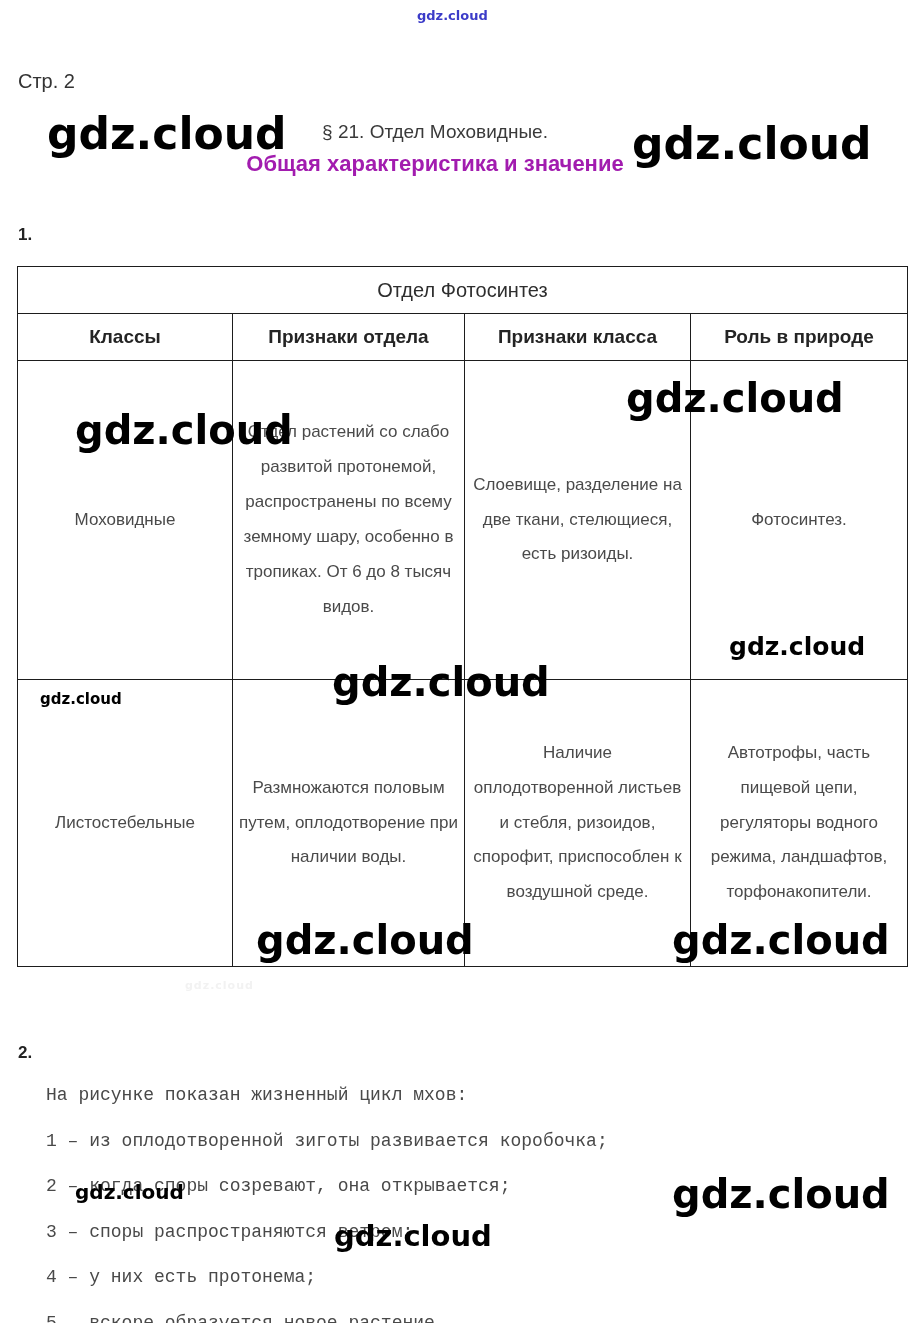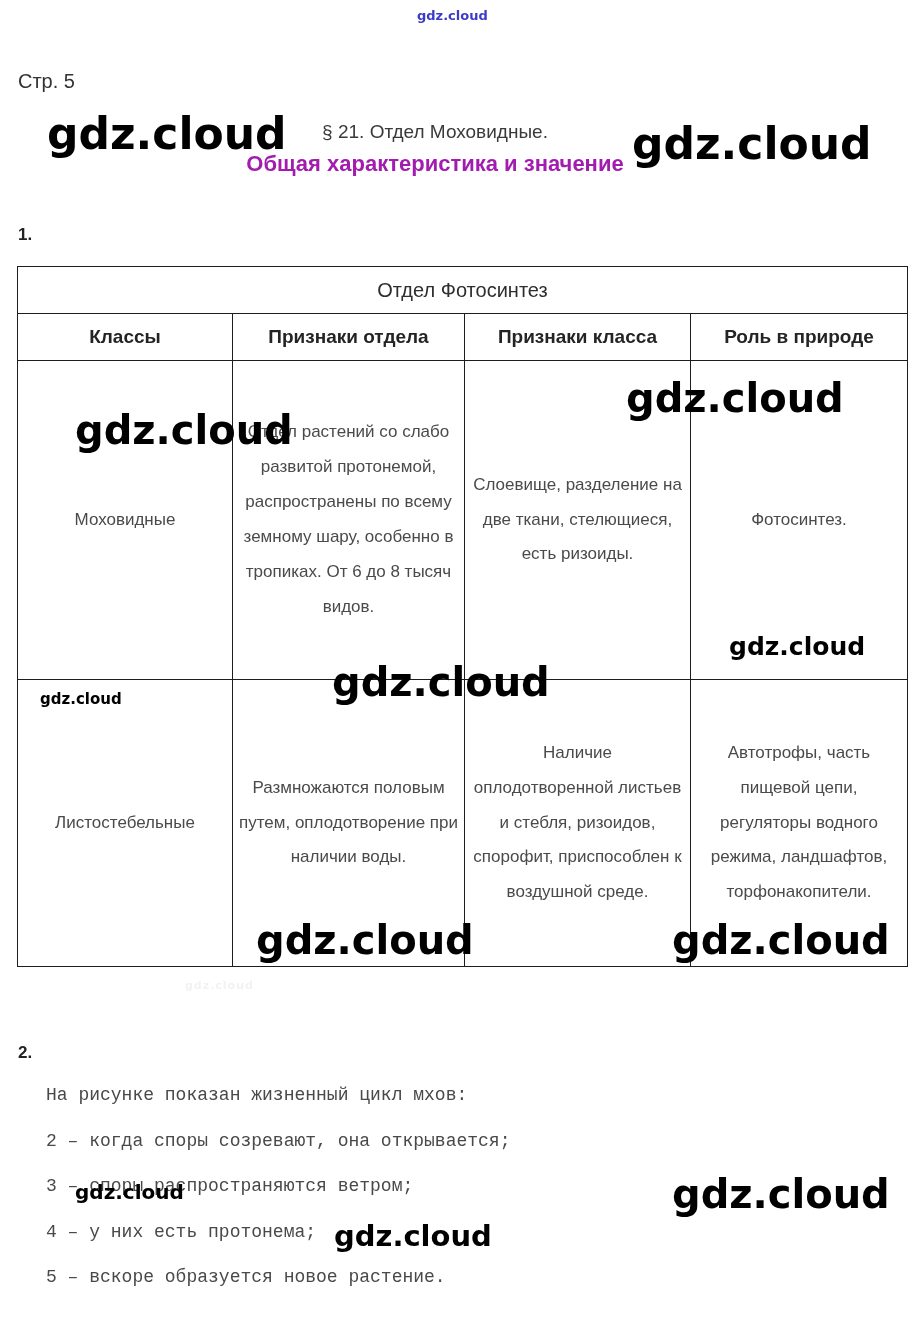--- a/index.html
+++ b/index.html
@@ -163,21 +163,21 @@
     font-family: Liberation Mono, monospace;
     white-space: nowrap;
   }
   #q2-block .q-line:last-child { margin-bottom: 0; }
 </style>
 </head>
 <body>
 
 <div class="wm-blue" style="left:417px; top:9px;">gdz.cloud</div>
 
-<div id="page-label">Стр. 5</div>
+<div id="page-label">Стр. 2</div>
 
 <div id="title-block">
   <div class="line1">§ 21. Отдел Моховидные.</div>
   <div class="line2">Общая характеристика и значение</div>
 </div>
 
 <div class="wm" style="left:47px; top:112px; font-size:44px;">gdz.cloud</div>
 <div class="wm" style="left:632px; top:122px; font-size:44px;">gdz.cloud</div>
 
 <div id="item1-num">1.</div>
@@ -221,20 +221,21 @@
 <div class="wm" style="left:332px; top:662px; font-size:40px;">gdz.cloud</div>
 <div class="wm" style="left:256px; top:920px; font-size:40px;">gdz.cloud</div>
 <div class="wm" style="left:672px; top:920px; font-size:40px;">gdz.cloud</div>
 
 <div class="wm-faint" style="left:185px; top:980px;">gdz.cloud</div>
 
 <div id="item2-num">2.</div>
 
 <div id="q2-block">
   <div class="q-line">На рисунке показан жизненный цикл мхов:</div>
+  <div class="q-line">1 – из оплодотворенной зиготы развивается коробочка;</div>
   <div class="q-line">2 – когда споры созревают, она открывается;</div>
   <div class="q-line">3 – споры распространяются ветром;</div>
   <div class="q-line">4 – у них есть протонема;</div>
   <div class="q-line">5 – вскоре образуется новое растение.</div>
 </div>
 
 <div class="wm" style="left:75px; top:1182px; font-size:20px;">gdz.cloud</div>
 <div class="wm" style="left:334px; top:1222px; font-size:29px;">gdz.cloud</div>
 <div class="wm" style="left:672px; top:1174px; font-size:40px;">gdz.cloud</div>
 

